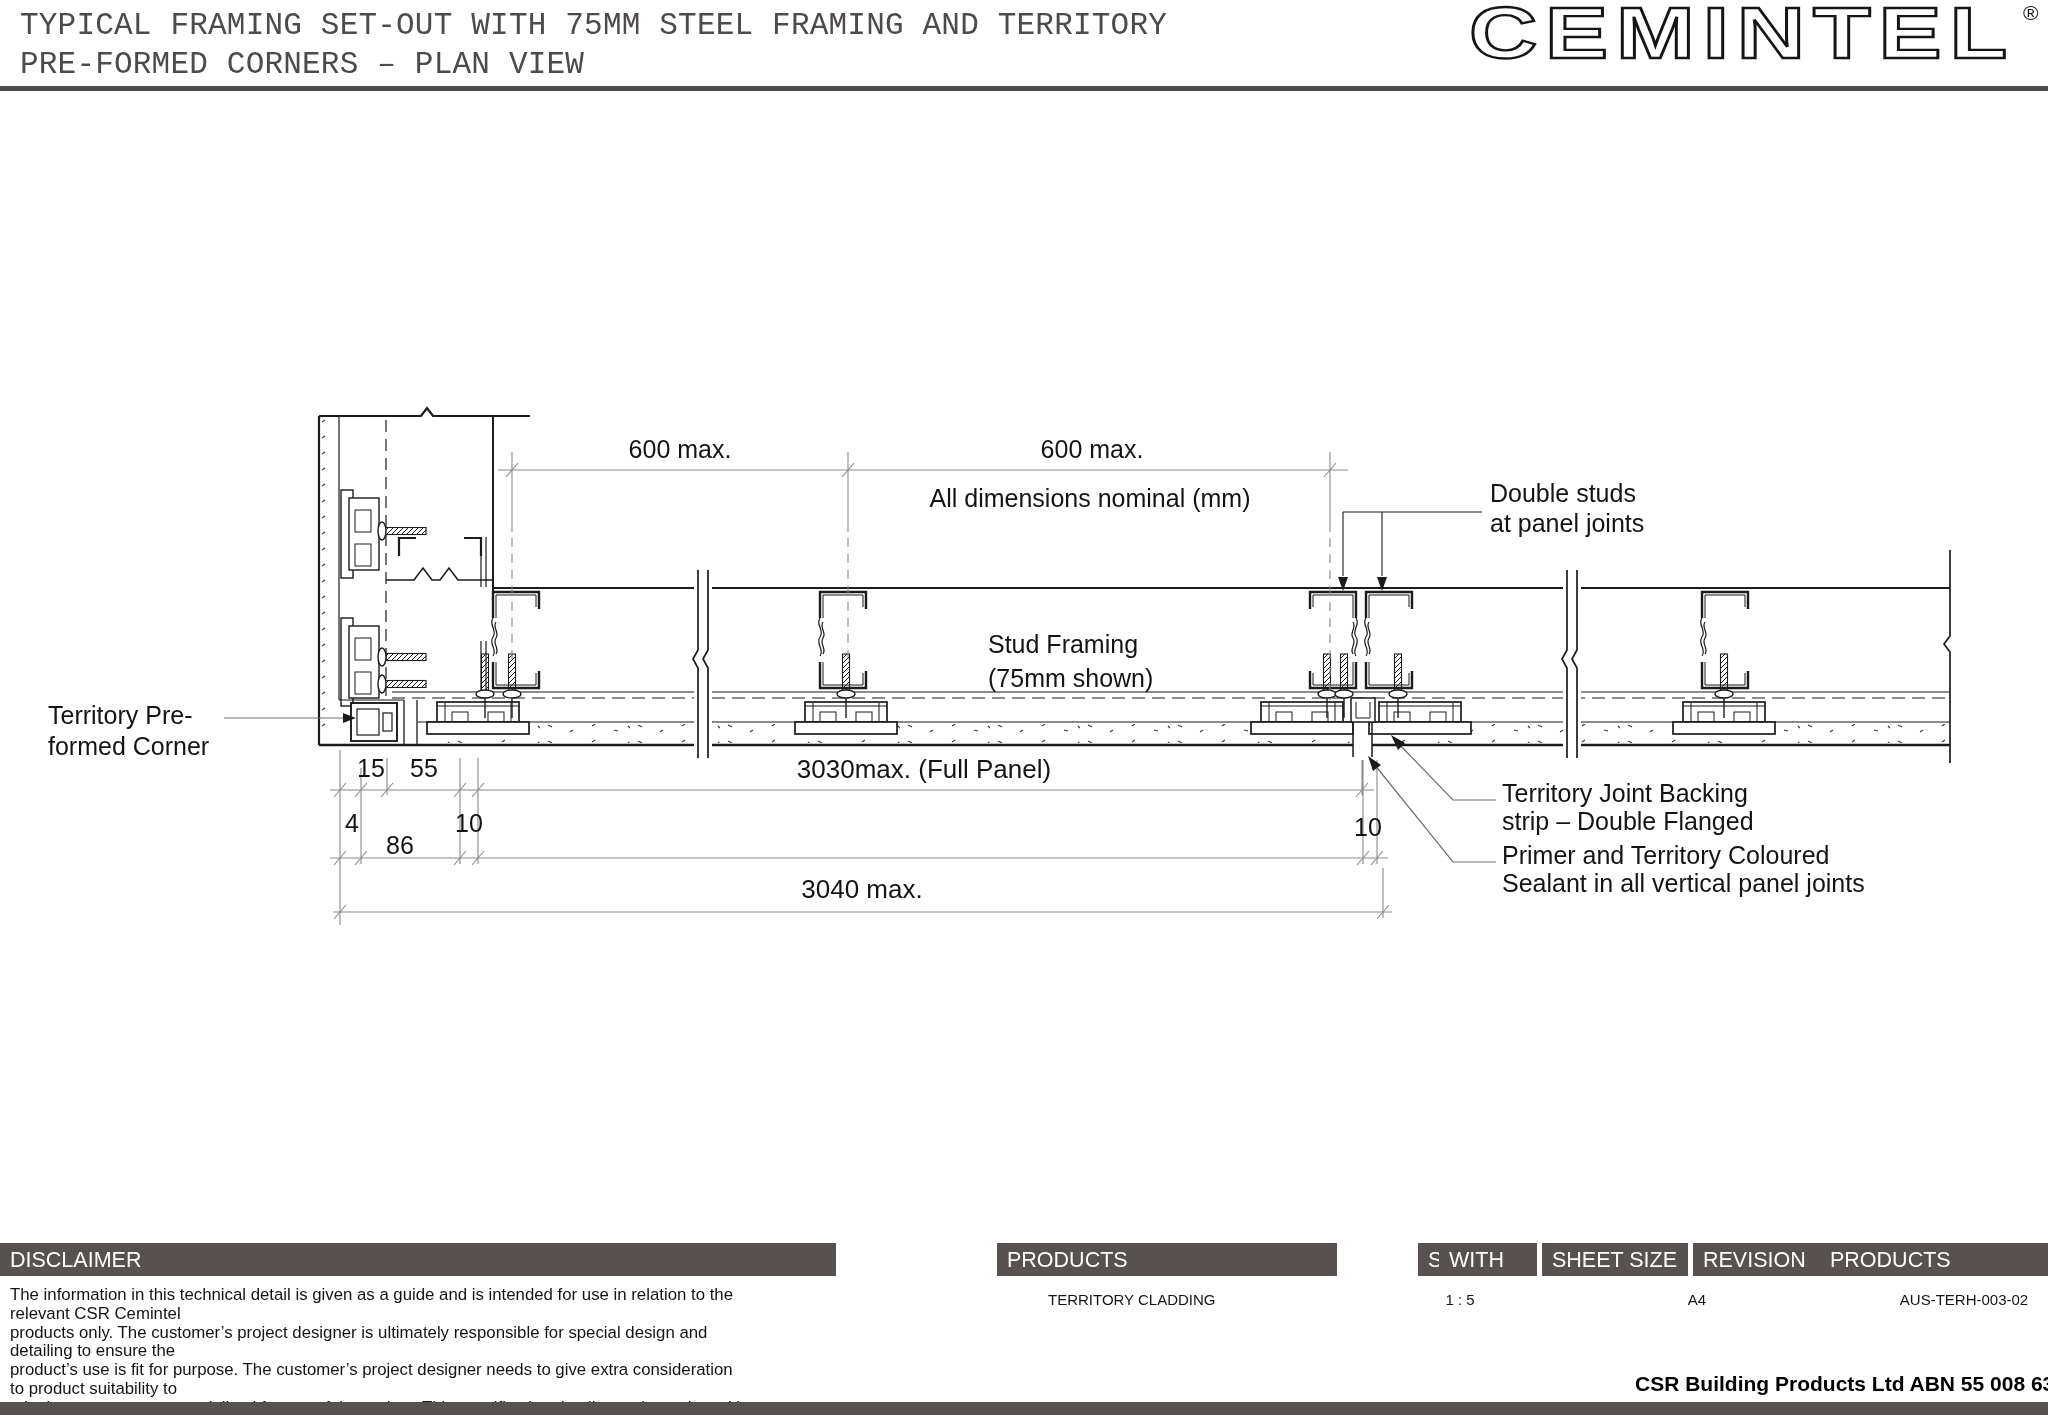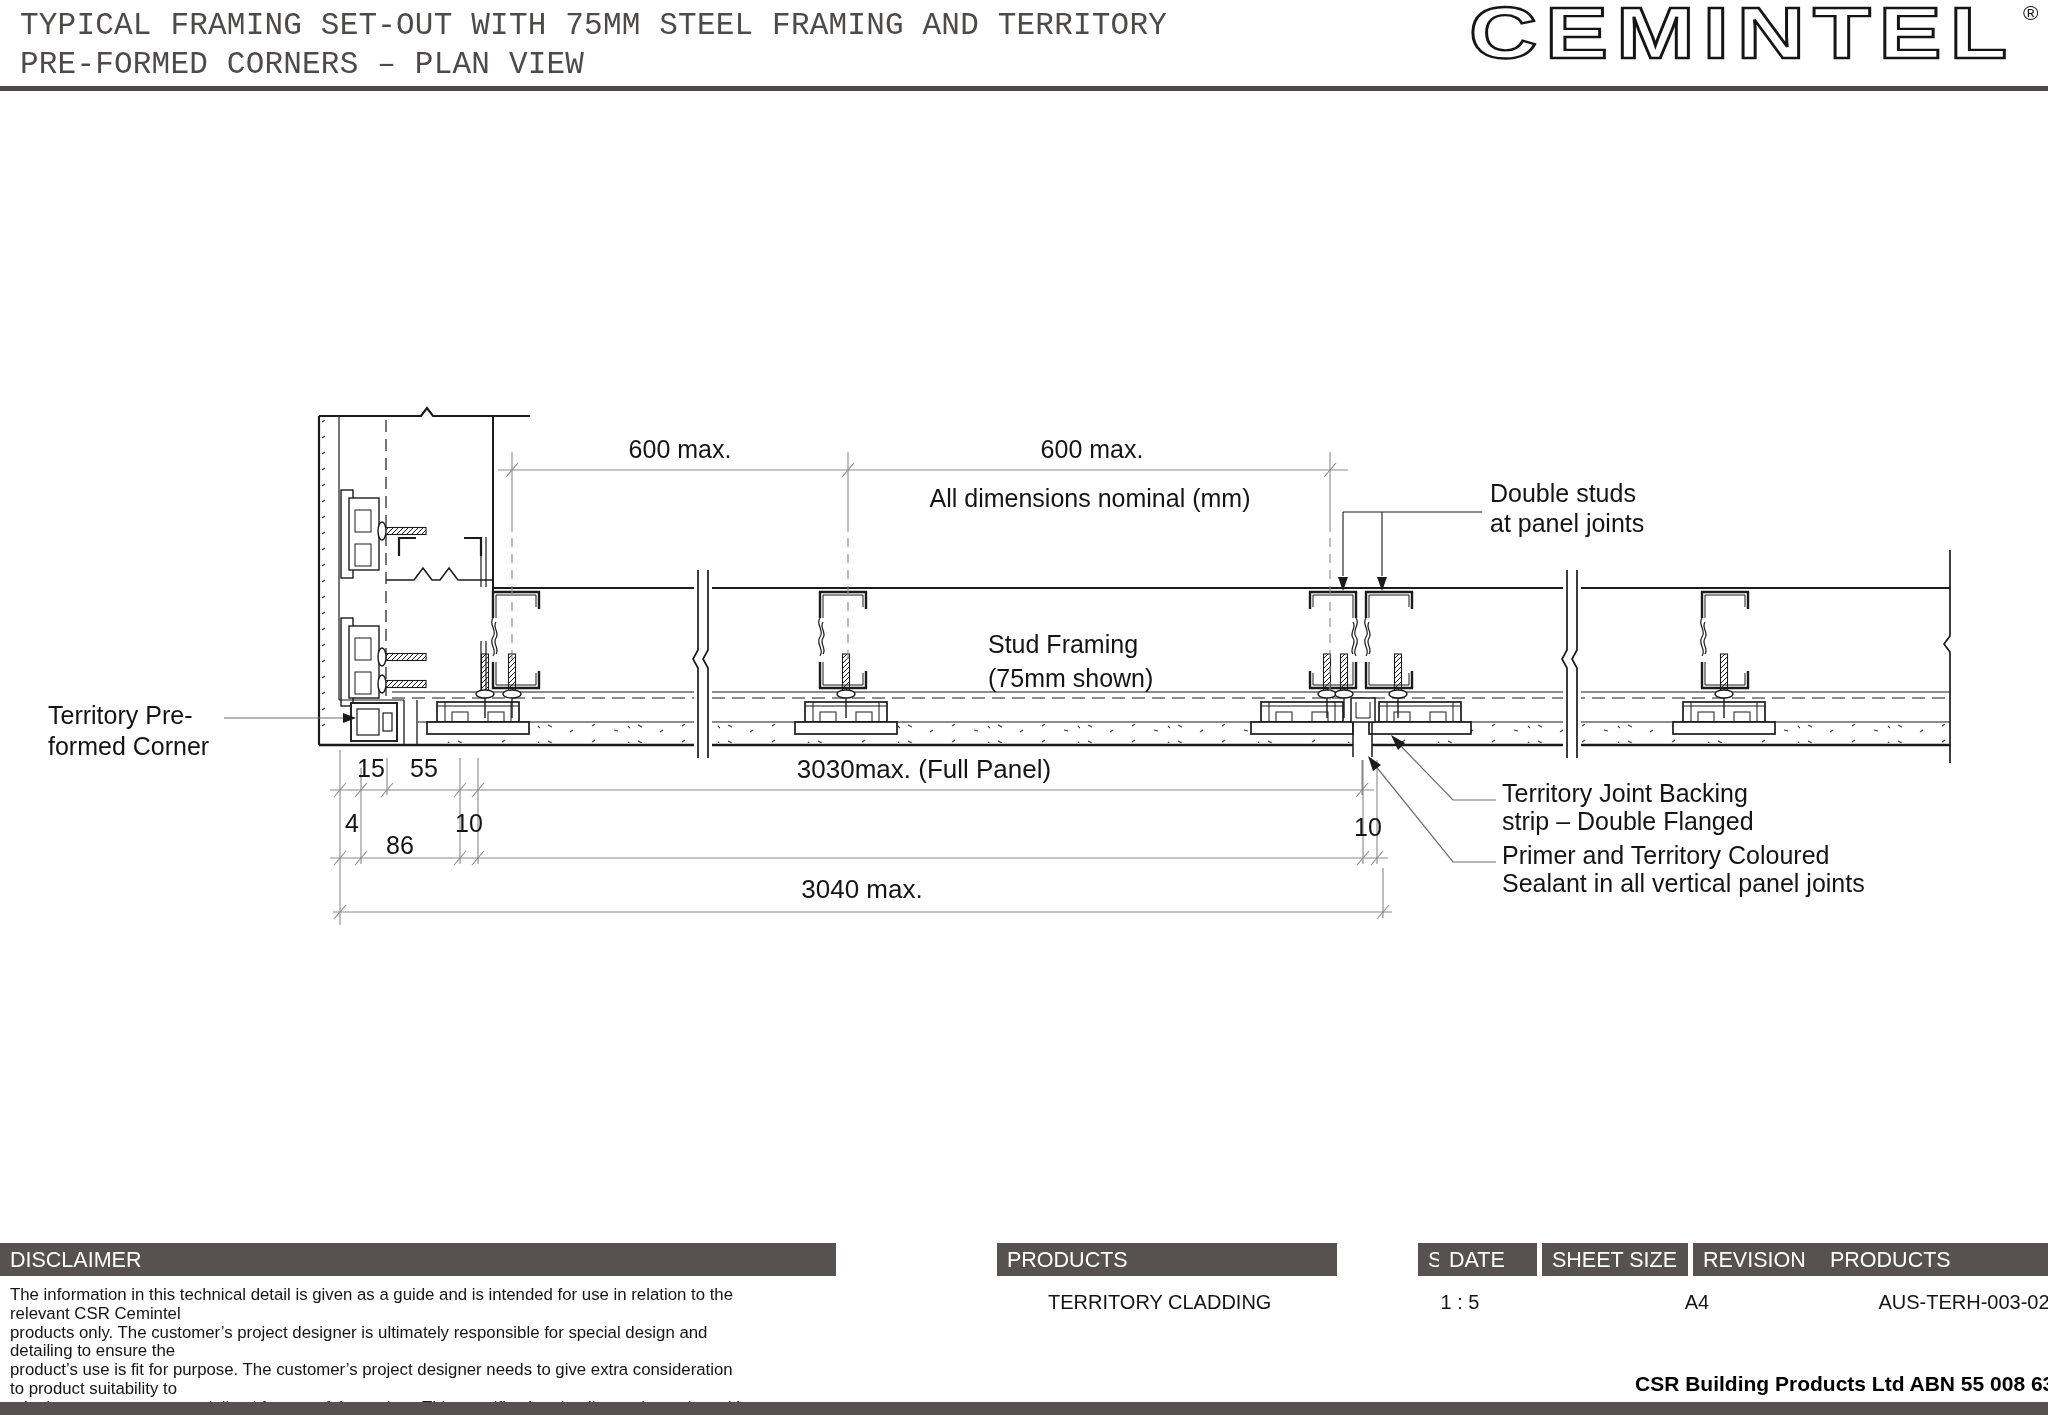--- a/index.html
+++ b/index.html
@@ -11,21 +11,21 @@
               white-space:pre-line;letter-spacing:.2px;font-family:Liberation Mono, monospace;}
   .head-rule{left:0;top:86px;width:2048px;height:5px;background:#4d4a49;}
   
   .dlab{font-size:25px;line-height:30px;color:#141414;white-space:pre-line;}
   .ctr{transform:translateX(-50%);white-space:nowrap;}
   .dimnum{font-size:25px;}
   .bigdim{font-size:26px;}
   
   .tb-seg{top:1243px;height:33px;background:#575250;color:#fff;font-size:21.5px;
           line-height:34px;padding-left:10px;box-sizing:border-box;}
-  .tb-val{top:1291px;font-size:20px;color:#141414;white-space:nowrap;}
+  .tb-val{top:1291px;font-size:15px;color:#141414;white-space:nowrap;}
   .disclaimer{left:10px;top:1286px;font-size:16.8px;line-height:18.8px;color:#141414;
               white-space:pre-line;}
   .footer-co{left:1635px;top:1372px;font-size:21px;font-weight:bold;color:#000;white-space:nowrap;}
   .bottom-bar{left:0;top:1402px;width:2048px;height:13px;background:#575250;}
   svg text{font-family:"Liberation Sans","DejaVu Sans",sans-serif;}
 </style>
 </head>
 <body>
 
 <div class="abs page-title">TYPICAL FRAMING SET-OUT WITH 75MM STEEL FRAMING AND TERRITORY
@@ -204,21 +204,21 @@
 <div class="abs dlab bigdim ctr" style="left:924px;top:754px">3030max. (Full Panel)</div>
 <div class="abs dlab dimnum ctr" style="left:352px;top:808px">4</div>
 <div class="abs dlab dimnum ctr" style="left:469px;top:808px">10</div>
 <div class="abs dlab dimnum ctr" style="left:1368px;top:812px">10</div>
 <div class="abs dlab dimnum ctr" style="left:400px;top:830px">86</div>
 <div class="abs dlab bigdim ctr" style="left:862px;top:874px">3040 max.</div>
 
 <div class="abs tb-seg" style="left:0;width:836px">DISCLAIMER</div>
 <div class="abs tb-seg" style="left:997px;width:340px">PRODUCTS</div>
 <div class="abs tb-seg" style="left:1418px;width:76px">SCALE</div>
-<div class="abs tb-seg" style="left:1439px;width:98px">DATE</div>
+<div class="abs tb-seg" style="left:1439px;width:98px">WITH</div>
 <div class="abs tb-seg" style="left:1542px;width:146px">SHEET SIZE</div>
 <div class="abs tb-seg" style="left:1693px;width:138px">REVISION</div>
 <div class="abs tb-seg" style="left:1820px;width:228px">PRODUCTS NUMBER</div>
 
 <div class="abs disclaimer" style="width:740px">The information in this technical detail is given as a guide and is intended for use in relation to the relevant CSR Cemintel
 products only. The customer’s project designer is ultimately responsible for special design and detailing to ensure the
 product’s use is fit for purpose. The customer’s project designer needs to give extra consideration to product suitability to
 take into account any specialised factors of the project. This specification detail must be reviewed in conjunction with the
 relevant CSR Cemintel product installation guide current at the time of installation, and all other relevant CSR Cemintel
 product technical literature.</div>

